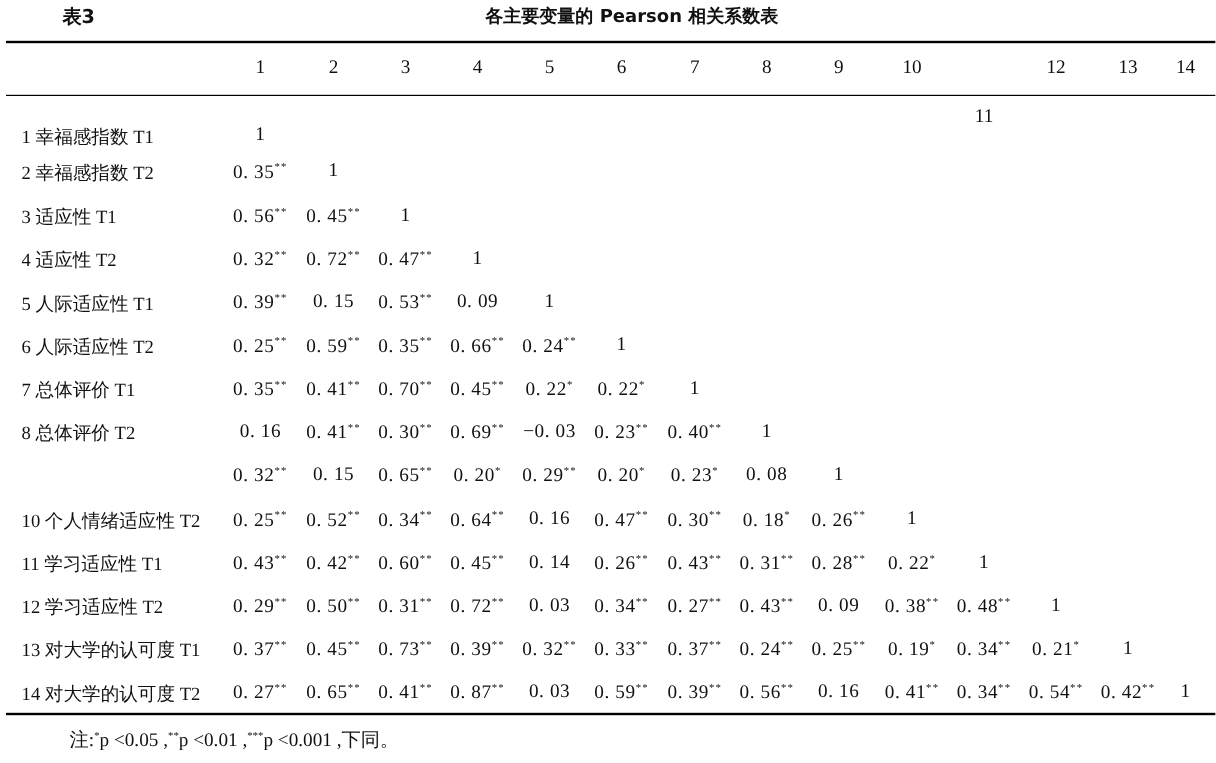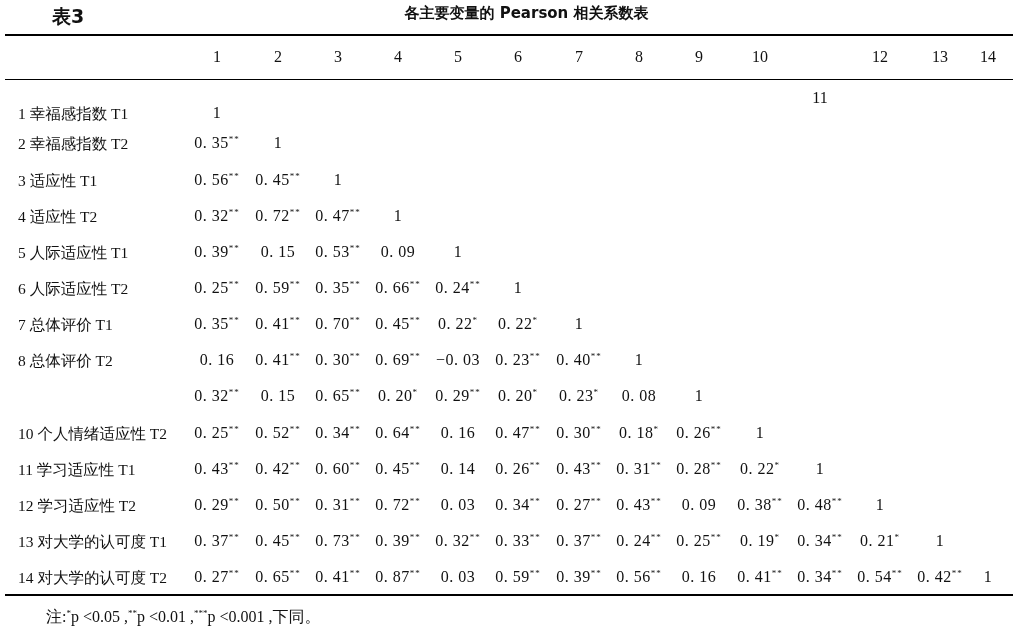--- a/index.html
+++ b/index.html
@@ -4,39 +4,39 @@
   <style>
     html, body { margin: 0; padding: 0; background: #ffffff; }
     body {
       width: 1013px; height: 636px; position: relative; overflow: hidden;
       font-family: "Liberation Serif", "DejaVu Serif", serif;
       color: #111111;
     }
     .caption-label {
       position: absolute; left: 52px; top: 4px;
       font-family: "DejaVu Sans", "Liberation Sans", sans-serif;
-      font-weight: bold; font-size: 19px;
+      font-weight: bold; font-size: 16px;
     }
     .caption-title {
       position: absolute; left: 0; right: 0; top: 4px; text-align: center;
       font-family: "DejaVu Sans", "Liberation Sans", sans-serif;
       font-weight: bold; font-size: 15px;
       padding-left: 40px;
     }
     .rule-top { position: absolute; left: 5px; right: 0; top: 34px; height: 2px; background: #000; }
     .rule-mid { position: absolute; left: 5px; right: 0; top: 79px; height: 1px; background: #000; }
     .rule-bot { position: absolute; left: 5px; right: 0; top: 594px; height: 2px; background: #000; }
 
     .col-head { position: absolute; top: 48px; font-size: 16px; transform: translateX(-50%); }
 
     .row { position: absolute; left: 0; height: 24px; width: 1013px; }
     .row-label { position: absolute; left: 18px; top: 0; font-size: 15.5px; white-space: nowrap; }
     .cell { position: absolute; top: 0; font-size: 16px; white-space: nowrap; transform: translateX(-50%); letter-spacing: 0.5px; }
     .cell .sig { font-size: 9px; vertical-align: 6px; letter-spacing: 1px; }
-    .note { position: absolute; left: 46px; top: 607px; font-size: 16px; white-space: nowrap; }
+    .note { position: absolute; left: 58px; top: 607px; font-size: 16px; white-space: nowrap; }
     .note .sig { font-size: 9px; vertical-align: 6px; }
   </style>
 </head>
 <body>
 
 <div class="caption-label">表3</div>
 <div class="caption-title">各主要变量的 Pearson 相关系数表</div>
 
 <div class="rule-top"></div>
 <div class="rule-mid"></div>

